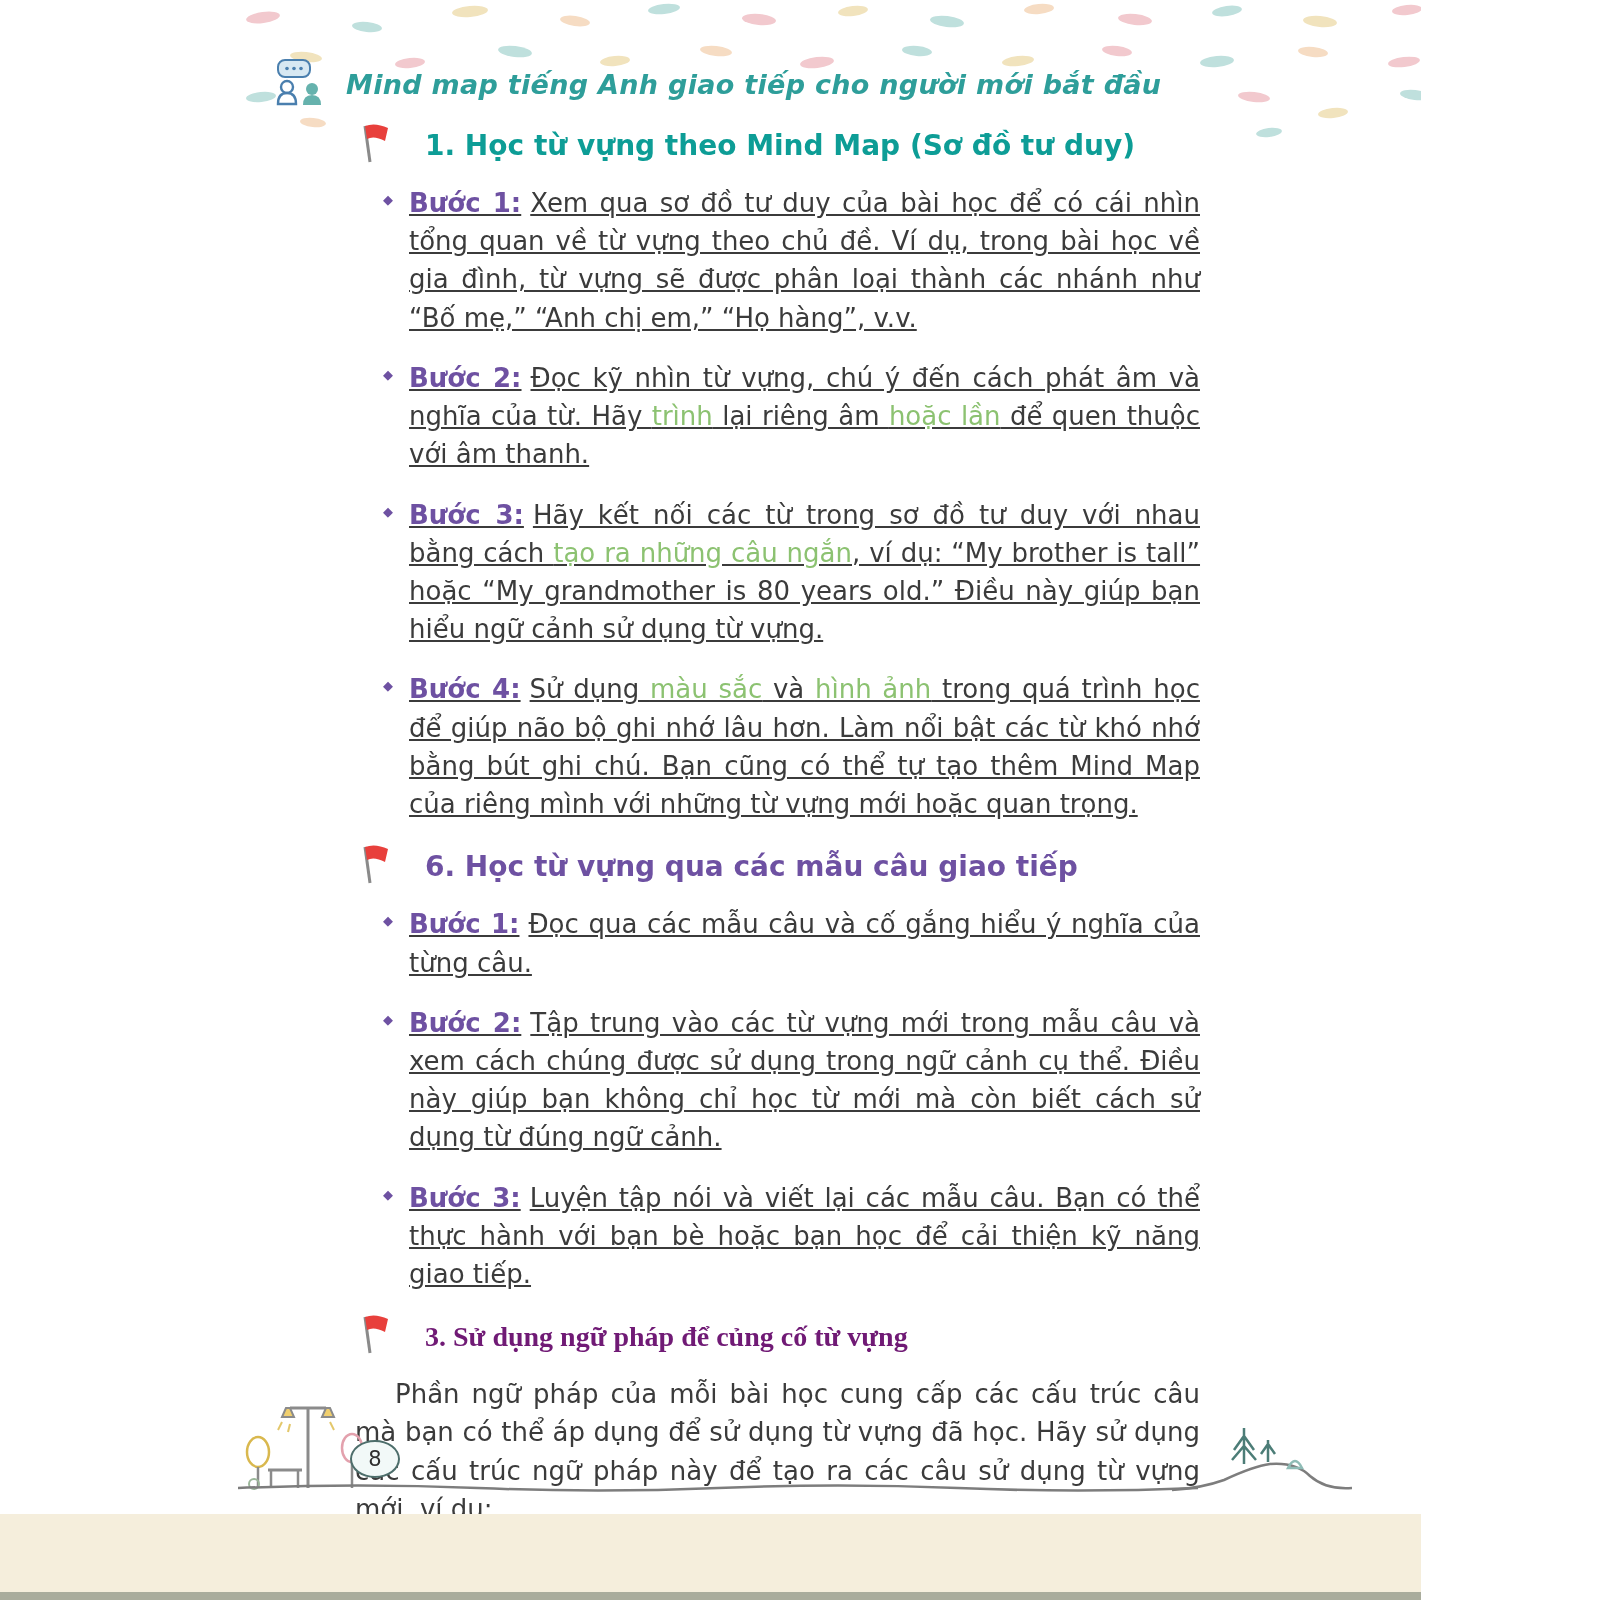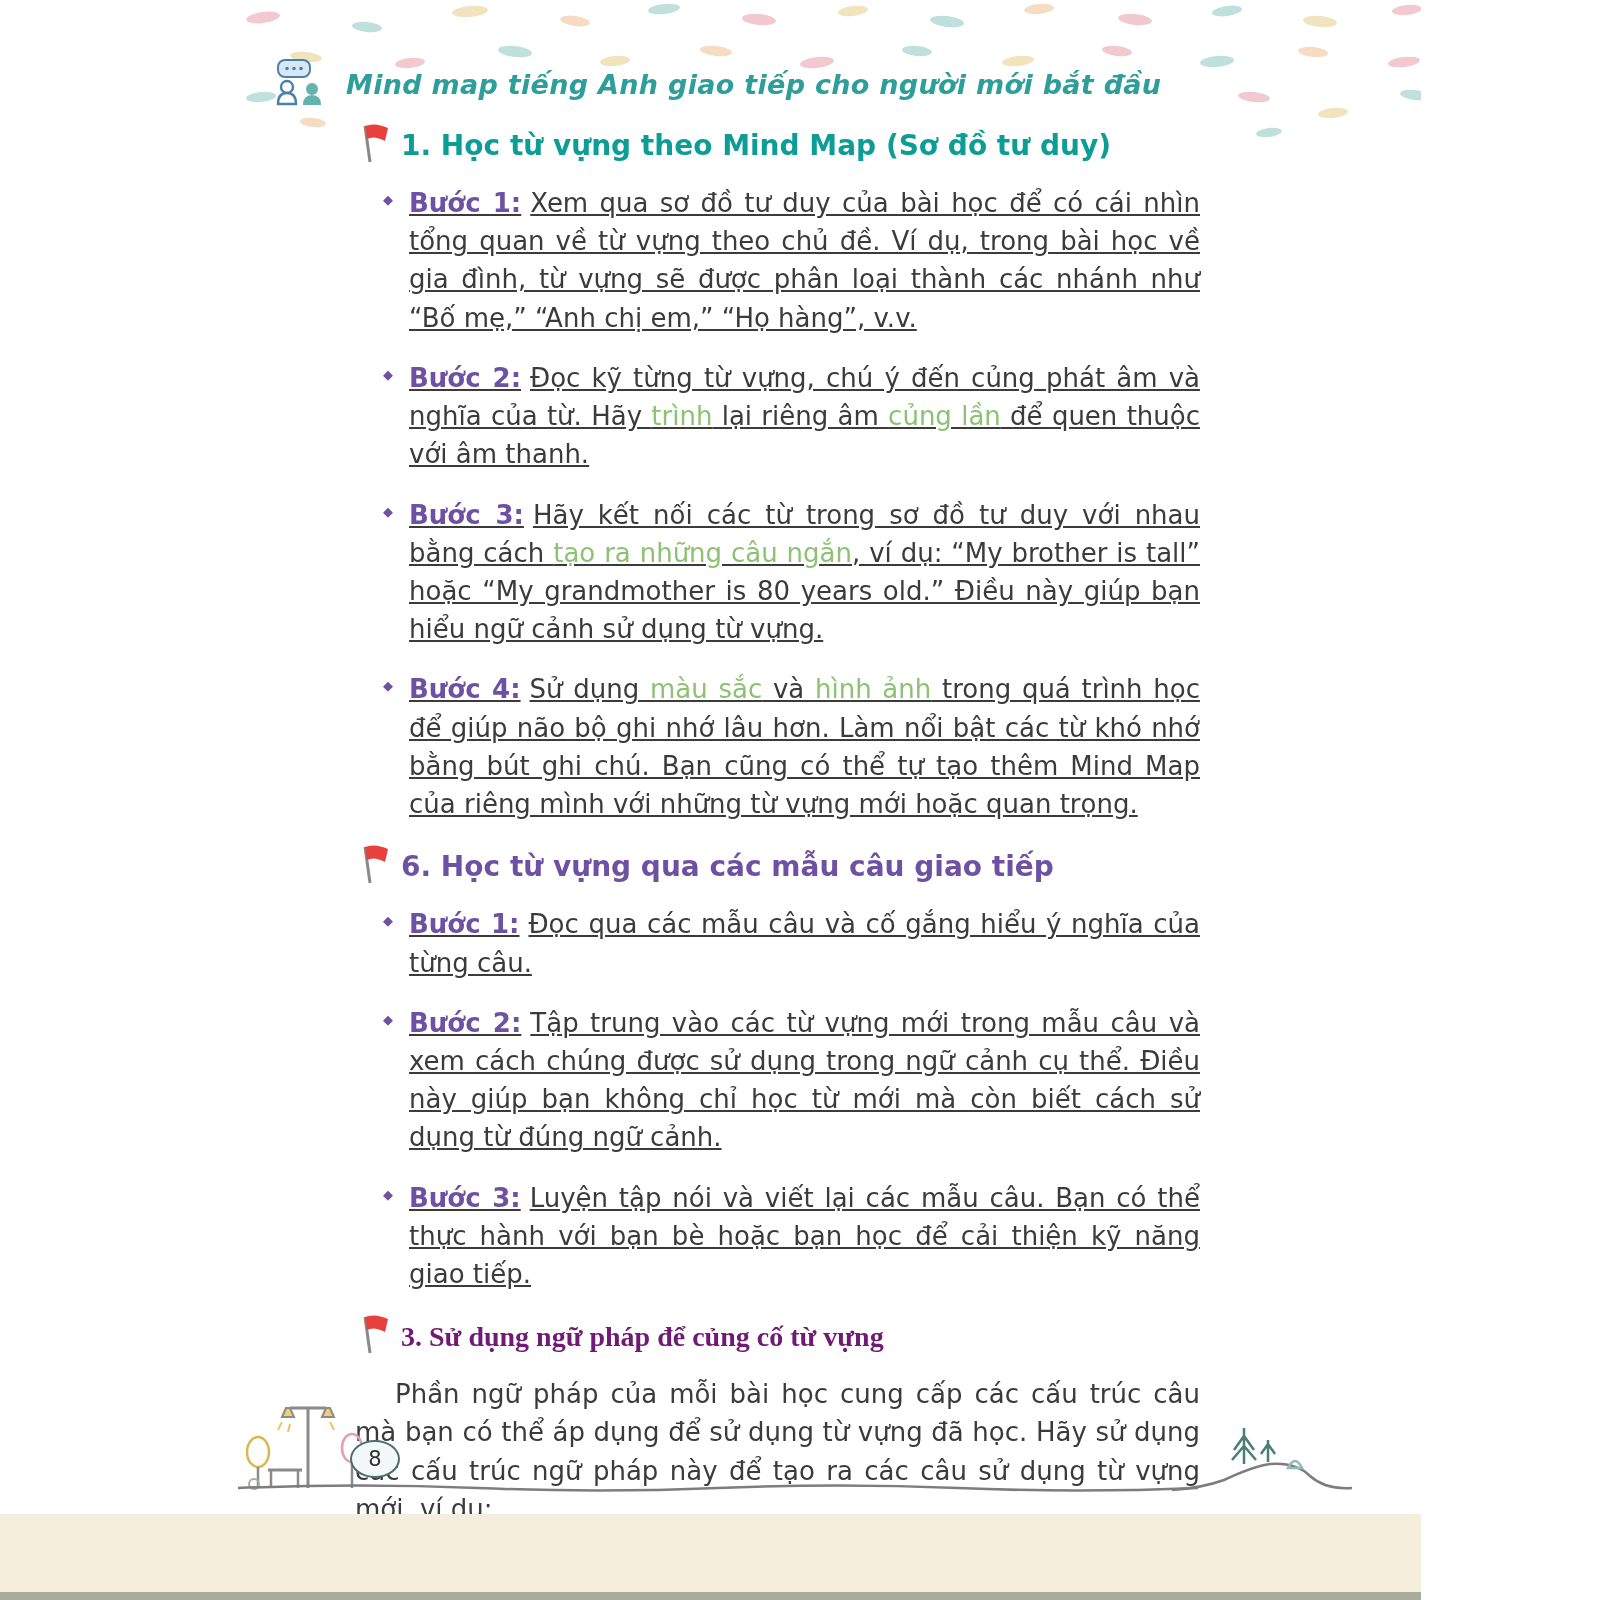--- a/index.html
+++ b/index.html
@@ -14,21 +14,21 @@
   
   .dots{position:absolute;left:0;top:0;width:1600px;height:160px;}
   .dots i{position:absolute;display:block;border-radius:50%;}
 
   
   .page-header{position:absolute;left:272px;top:58px;display:flex;align-items:center;gap:16px;}
   .header-title{font-size:27px;font-weight:600;font-style:italic;color:var(--header_teal);letter-spacing:.3px;}
 
   
   .content{position:absolute;left:355px;top:128px;width:845px;}
-  .section-head{display:flex;align-items:flex-start;gap:8px;margin:26px 0 16px;}
+  .section-head{display:flex;align-items:flex-start;gap:32px;margin:26px 0 16px;}
   .section-head:first-child{margin-top:0;}
   .flag{flex:0 0 38px;margin-top:-6px;}
   .section-title{font-size:28px;font-weight:bold;line-height:1.3;}
 
   .step{display:flex;margin:0 0 22px 28px;}
   .bullet{flex:0 0 26px;font-size:13px;padding-top:8px;color:var(--purple);}
   .bullet.dark{color:var(--text);}
   .step-text{flex:1;font-size:26px;line-height:1.47;text-align:justify;text-decoration:underline;}
   .step-label{font-weight:bold;color:var(--purple);margin-right:9px;}
 
@@ -119,21 +119,21 @@
       </span>
       <h2 class="section-title" style="color: rgb(13, 157, 150);">1. Học từ vựng theo Mind Map (Sơ đồ tư duy)</h2>
     </div>
 
     <div class="step">
       <span class="bullet">◆</span>
       <p class="step-text"><b class="step-label">Bước 1:</b><span><span>Xem qua sơ đồ tư duy của bài học để có cái nhìn tổng quan về từ vựng theo chủ đề. Ví dụ, trong bài học về gia đình, từ vựng sẽ được phân loại thành các nhánh như “Bố mẹ,” “Anh chị em,” “Họ hàng”, v.v.</span></span></p>
     </div>
     <div class="step">
       <span class="bullet">◆</span>
-      <p class="step-text"><b class="step-label">Bước 2:</b><span><span>Đọc kỹ từng từ vựng, chú ý đến củng phát âm và nghĩa của từ. Hãy </span><span style="color: rgb(140, 194, 113);">trình</span><span> lại riêng âm </span><span style="color: rgb(140, 194, 113);">củng lần</span><span> để quen thuộc với âm thanh.</span></span></p>
+      <p class="step-text"><b class="step-label">Bước 2:</b><span><span>Đọc kỹ nhìn từ vựng, chú ý đến cách phát âm và nghĩa của từ. Hãy </span><span style="color: rgb(140, 194, 113);">trình</span><span> lại riêng âm </span><span style="color: rgb(140, 194, 113);">hoặc lần</span><span> để quen thuộc với âm thanh.</span></span></p>
     </div>
     <div class="step">
       <span class="bullet">◆</span>
       <p class="step-text"><b class="step-label">Bước 3:</b><span><span>Hãy kết nối các từ trong sơ đồ tư duy với nhau bằng cách </span><span style="color: rgb(140, 194, 113);">tạo ra những câu ngắn</span><span>, ví dụ: “My brother is tall” hoặc “My grandmother is 80 years old.” Điều này giúp bạn hiểu ngữ cảnh sử dụng từ vựng.</span></span></p>
     </div>
     <div class="step">
       <span class="bullet">◆</span>
       <p class="step-text"><b class="step-label">Bước 4:</b><span><span>Sử dụng </span><span style="color: rgb(140, 194, 113);">màu sắc</span><span> và </span><span style="color: rgb(140, 194, 113);">hình ảnh</span><span> trong quá trình học để giúp não bộ ghi nhớ lâu hơn. Làm nổi bật các từ khó nhớ bằng bút ghi chú. Bạn cũng có thể tự tạo thêm Mind Map của riêng mình với những từ vựng mới hoặc quan trọng.</span></span></p>
     </div>
 

